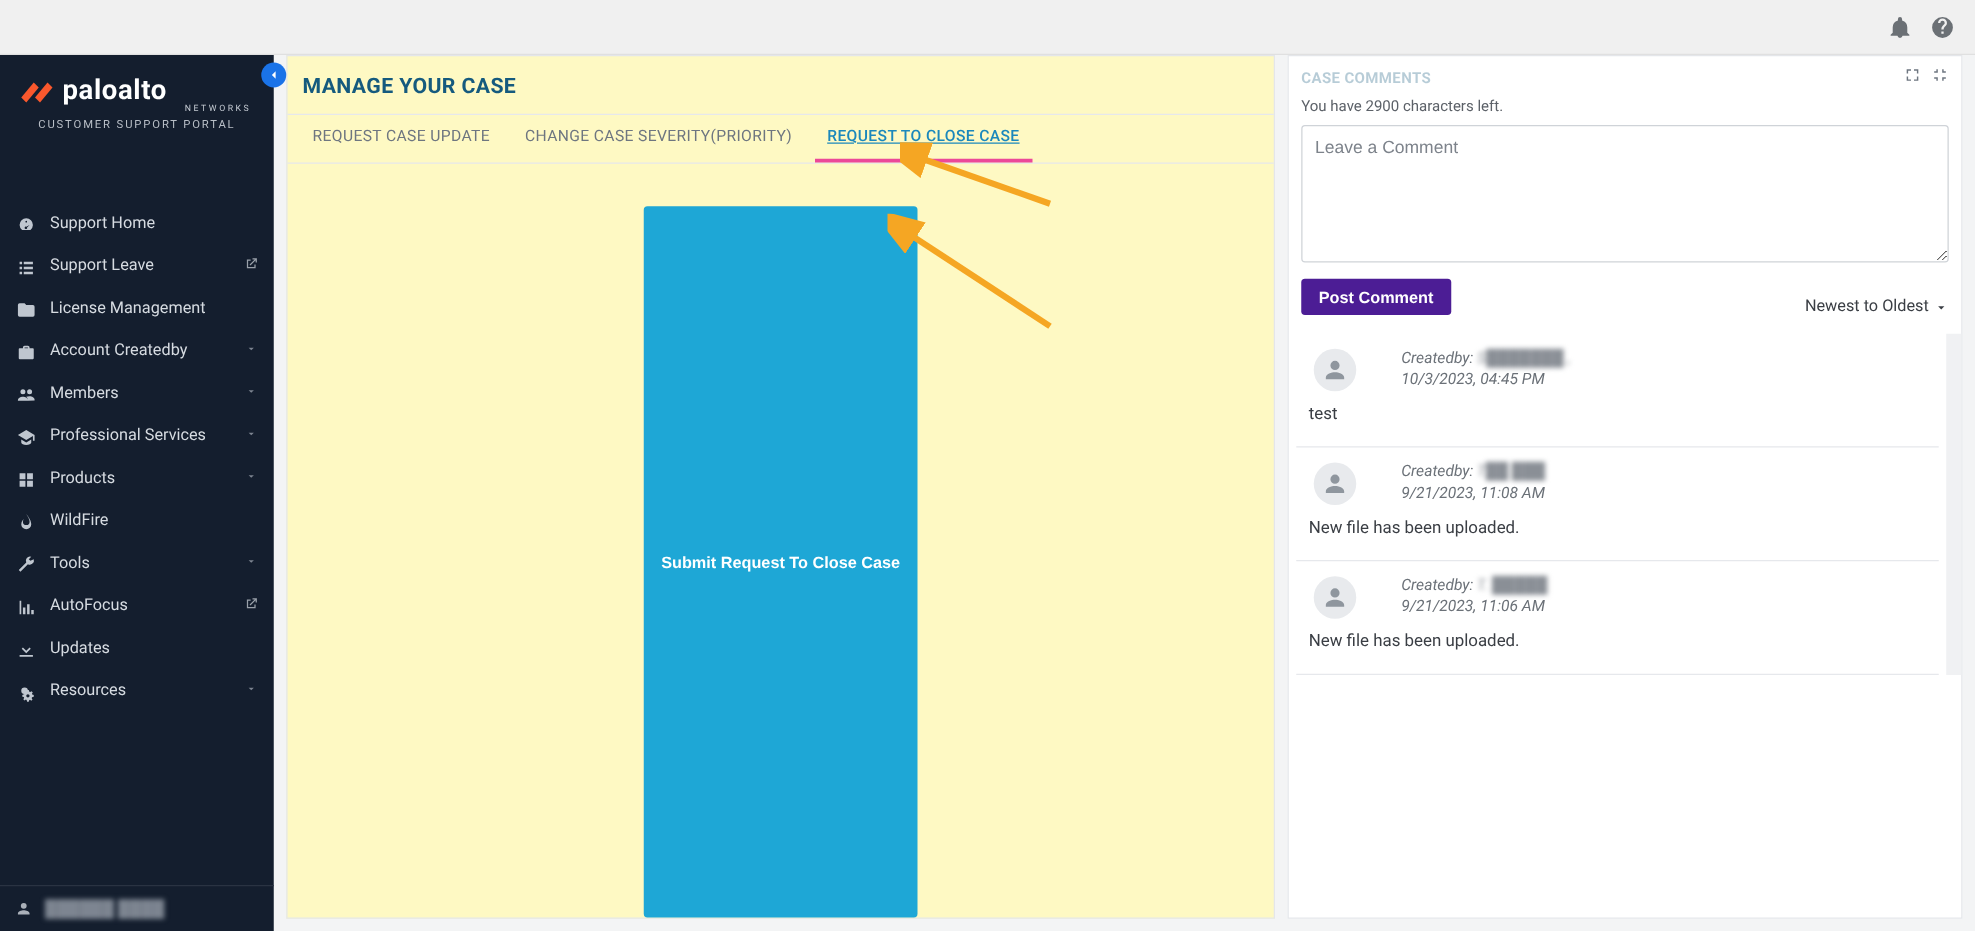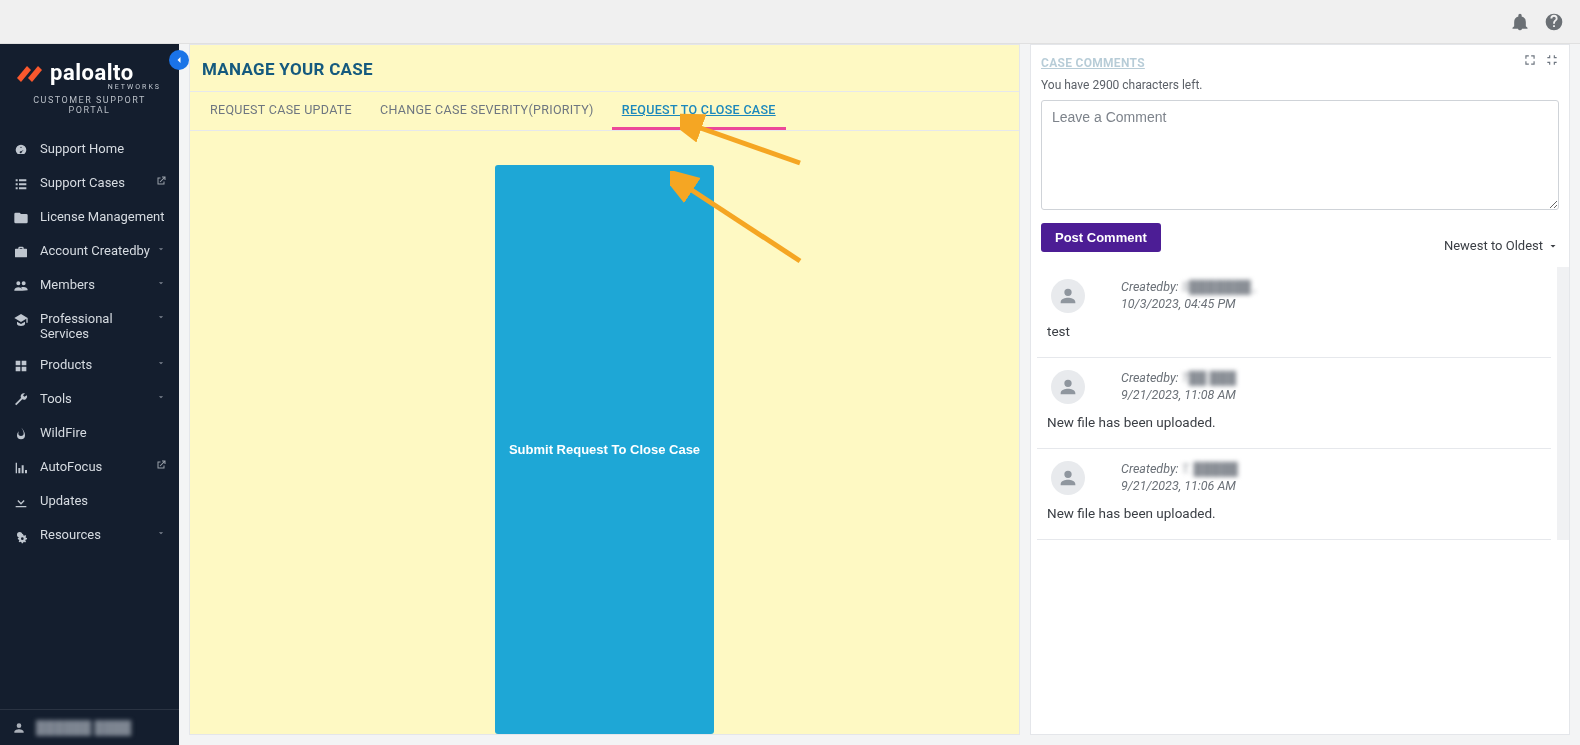--- a/index.html
+++ b/index.html
@@ -6,21 +6,21 @@
   html, body { height: 100%; font-family: -apple-system, BlinkMacSystemFont, "Segoe UI", Roboto, Arial, sans-serif; font-size: 13px; color: #333; }
   body { display: flex; flex-direction: column; background: #f3f4f5; width: 1580px; height: 745px; overflow: hidden; }
 
   
   .topbar { height: 44px; background: #f0f0f0; border-bottom: 1px solid #e0e0e0; display: flex; align-items: center; justify-content: flex-end; padding: 0 14px; position: relative; z-index: 2; }
   .topbar .icon-btn { width: 24px; height: 24px; display: inline-flex; align-items: center; justify-content: center; color: #6b7075; margin-left: 10px; cursor: pointer; }
   .topbar .icon-btn svg { width: 20px; height: 20px; fill: #6b7075; }
 
   
   .shell { flex: 1; display: flex; min-height: 0; }
-  .sidebar { width: 179px; background: #141e2e; color: #c5cbd3; display: flex; flex-direction: column; position: relative; }
+  .sidebar { width: 219px; background: #141e2e; color: #c5cbd3; display: flex; flex-direction: column; position: relative; gap: 40px; }
   .collapse-badge { position: absolute; top: 6px; right: -10px; width: 20px; height: 20px; border-radius: 50%; background: #1a73e8; color: #fff; display: flex; align-items: center; justify-content: center; cursor: pointer; z-index: 5; }
   .collapse-badge svg { width: 12px; height: 12px; fill: #fff; }
   .brand { padding: 16px 14px 8px 14px; }
   .brand-row { display: flex; align-items: center; }
   .brand-mark { margin-right: 6px; display: inline-flex; }
   .brand-name { font-size: 22px; font-weight: 700; color: #fff; letter-spacing: 0.5px; }
   .brand-net { font-size: 7px; letter-spacing: 2px; color: #c5cbd3; text-align: right; margin-top: -2px; padding-right: 4px;}
   .brand-sub { font-size: 9px; letter-spacing: 1.5px; color: #b9bfc7; text-align: center; margin-top: 4px; }
   .nav { margin-top: 10px; flex: 1; }
   .nav-item { display: flex; align-items: flex-start; padding: 8px 12px; cursor: pointer; }
@@ -43,21 +43,21 @@
   .tab.active { color: #1b88bc; border-bottom: 3px solid #ec4899; text-decoration: underline; font-weight: 500; }
   .tab-body { flex: 1; display: flex; justify-content: center; padding: 34px 0 0 0; position: relative; }
   .submit-btn { background: #1ea7d6; color: #fff; border: none; padding: 7px 14px; font-size: 13px; font-weight: 600; border-radius: 3px; cursor: pointer; }
 
   
   .arrow { position: absolute; pointer-events: none; }
   .arrow svg { display: block; }
 
   
   .right-card { width: 540px; background: #fff; border: 1px solid #e4e6ea; display: flex; flex-direction: column; }
-  .panel-header { display: flex; align-items: flex-end; justify-content: space-between; padding: 8px 10px 2px 10px; font-size: 12px; font-weight: 700; color: #155a7e; letter-spacing: 0.3px; text-decoration: underline; }
+  .panel-header { display: flex; align-items: center; justify-content: space-between; padding: 8px 10px 2px 10px; font-size: 12px; font-weight: 700; color: #155a7e; letter-spacing: 0.3px; }
   .panel-header .icons { display: flex; gap: 8px; color: #6e7680; cursor: pointer;}
   .panel-header .icons svg { width: 14px; height: 14px; fill: #6e7680;}
   .char-note { padding: 6px 10px 8px 10px; font-size: 12px; color: #5c6168; }
   .comment-box { margin: 0 10px; width: calc(100% - 20px); height: 110px; border: 1px solid #cfd3d8; border-radius: 3px; resize: both; padding: 8px 10px; font-family: Liberation Sans, sans-serif; font-size: 14px; color: #333; }
   .comment-box::placeholder { color: #7d838b; }
   .actions-row { display: flex; align-items: center; justify-content: space-between; padding: 12px 10px 14px 10px; }
   .post-btn { background: #4c1d95; color: #fff; border: none; padding: 7px 14px; font-size: 13px; font-weight: 600; border-radius: 3px; cursor: pointer; text-align: center; }
   .sort { font-size: 13px; color: #3a3e44; display: flex; align-items: center; gap: 4px; cursor: pointer; margin-top: 16px;}
   .sort svg { width: 12px; height: 12px; fill: #3a3e44; }
 
@@ -120,21 +120,21 @@
             </svg>
           </span>
         <span class="nav-label">Support Home</span>
       </div>
       <div class="nav-item">
         <span class="nav-icon">
             <svg viewBox="0 0 24 24">
               <path d="M4 5h3v3H4zm5 0h11v3H9zM4 11h3v3H4zm5 0h11v3H9zM4 17h3v3H4zm5 0h11v3H9z"></path>
             </svg>
           </span>
-        <span class="nav-label">Support Cases</span>
+        <span class="nav-label">Support Leave</span>
         <span class="nav-chev nav-ext">
             <svg viewBox="0 0 24 24">
               <path d="M14 3h7v7h-2V6.41l-8.29 8.3-1.42-1.42L17.59 5H14zM5 5h6v2H7v10h10v-4h2v6H5z"></path>
             </svg>
           </span>
       </div>
       <div class="nav-item">
         <span class="nav-icon">
             <svg viewBox="0 0 24 24">
               <path d="M10 4l2 2h8a2 2 0 0 1 2 2v10a2 2 0 0 1-2 2H4a2 2 0 0 1-2-2V6a2 2 0 0 1 2-2z"></path>
@@ -190,37 +190,37 @@
         <span class="nav-label">Products</span>
         <span class="nav-chev">
             <svg viewBox="0 0 24 24">
               <path d="M7 10l5 5 5-5z"></path>
             </svg>
           </span>
       </div>
       <div class="nav-item">
         <span class="nav-icon">
             <svg viewBox="0 0 24 24">
+              <path d="M12 2s4 5 4 9a4 4 0 0 1-8 0c0-2 1-3 1-3s-3 2-3 6a6 6 0 0 0 12 0c0-6-6-12-6-12z"></path>
+            </svg>
+          </span>
+        <span class="nav-label">WildFire</span>
+      </div>
+      <div class="nav-item">
+        <span class="nav-icon">
+            <svg viewBox="0 0 24 24">
               <path d="M21 5a5 5 0 0 1-7 6l-9 9-2-2 9-9a5 5 0 0 1 6-7l-3 3 2 2z"></path>
             </svg>
           </span>
         <span class="nav-label">Tools</span>
         <span class="nav-chev">
             <svg viewBox="0 0 24 24">
               <path d="M7 10l5 5 5-5z"></path>
             </svg>
           </span>
-      </div>
-      <div class="nav-item">
-        <span class="nav-icon">
-            <svg viewBox="0 0 24 24">
-              <path d="M12 2s4 5 4 9a4 4 0 0 1-8 0c0-2 1-3 1-3s-3 2-3 6a6 6 0 0 0 12 0c0-6-6-12-6-12z"></path>
-            </svg>
-          </span>
-        <span class="nav-label">WildFire</span>
       </div>
       <div class="nav-item">
         <span class="nav-icon">
             <svg viewBox="0 0 24 24">
               <path d="M4 20V4h2v16zm4 0v-8h3v8zm5 0V8h3v12zm5 0v-5h3v5z"></path>
             </svg>
           </span>
         <span class="nav-label">AutoFocus</span>
         <span class="nav-chev nav-ext">
             <svg viewBox="0 0 24 24">

